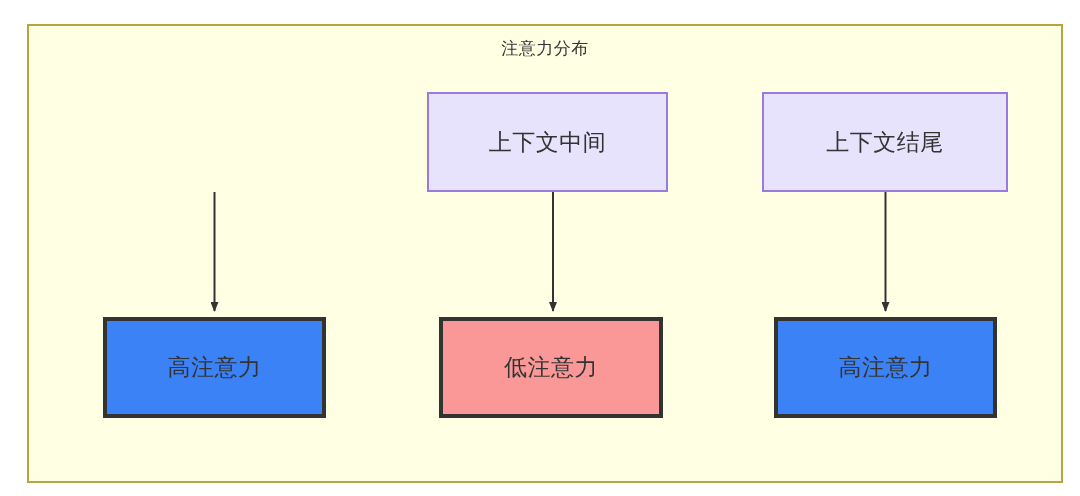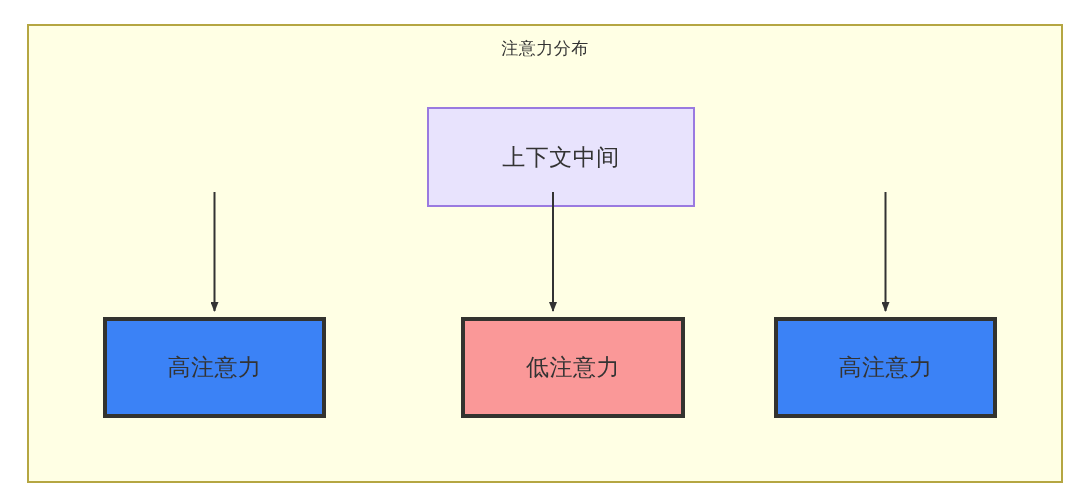--- a/index.html
+++ b/index.html
@@ -68,25 +68,25 @@
     border: 4px solid #33332f;
   }
 
   .node.attn-low {
     background: #fa9898;
     border: 4px solid #33332f;
   }
 
   
   .col-1.top    { left: 88px;  top: 92px;  width: 253px; height: 100px; }
-  .col-2.top    { left: 427px; top: 92px;  width: 268px; height: 100px; margin-top: 15px; }
+  .col-2.top    { left: 427px; top: 92px;  width: 241px; height: 100px; }
   .col-3.top    { left: 762px; top: 92px;  width: 246px; height: 100px; }
 
   .col-1.bottom { left: 103px; top: 317px; width: 223px; height: 101px; }
-  .col-2.bottom { left: 461px; top: 317px; width: 224px; height: 101px; }
+  .col-2.bottom { left: 439px; top: 317px; width: 224px; height: 101px; }
   .col-3.bottom { left: 774px; top: 317px; width: 223px; height: 101px; }
 
   
   #edges-layer {
     position: absolute;
     left: 0;
     top: 0;
     width: 1080px;
     height: 496px;
     pointer-events: none;
@@ -99,20 +99,23 @@
 
   <div id="subgraph-container">
     <div id="subgraph-title">注意力分布</div>
   </div>
 
 
   <div class="node context col-2 top">
     <span>上下文中间</span>
   </div>
 
+  <div class="node context col-3 top">
+    <span>上下文结尾</span>
+  </div>
 
   <div class="node attn-high col-1 bottom">
     <span>高注意力</span>
   </div>
 
   <div class="node attn-low col-2 bottom">
     <span>低注意力</span>
   </div>
 
   <div class="node attn-high col-3 bottom">

